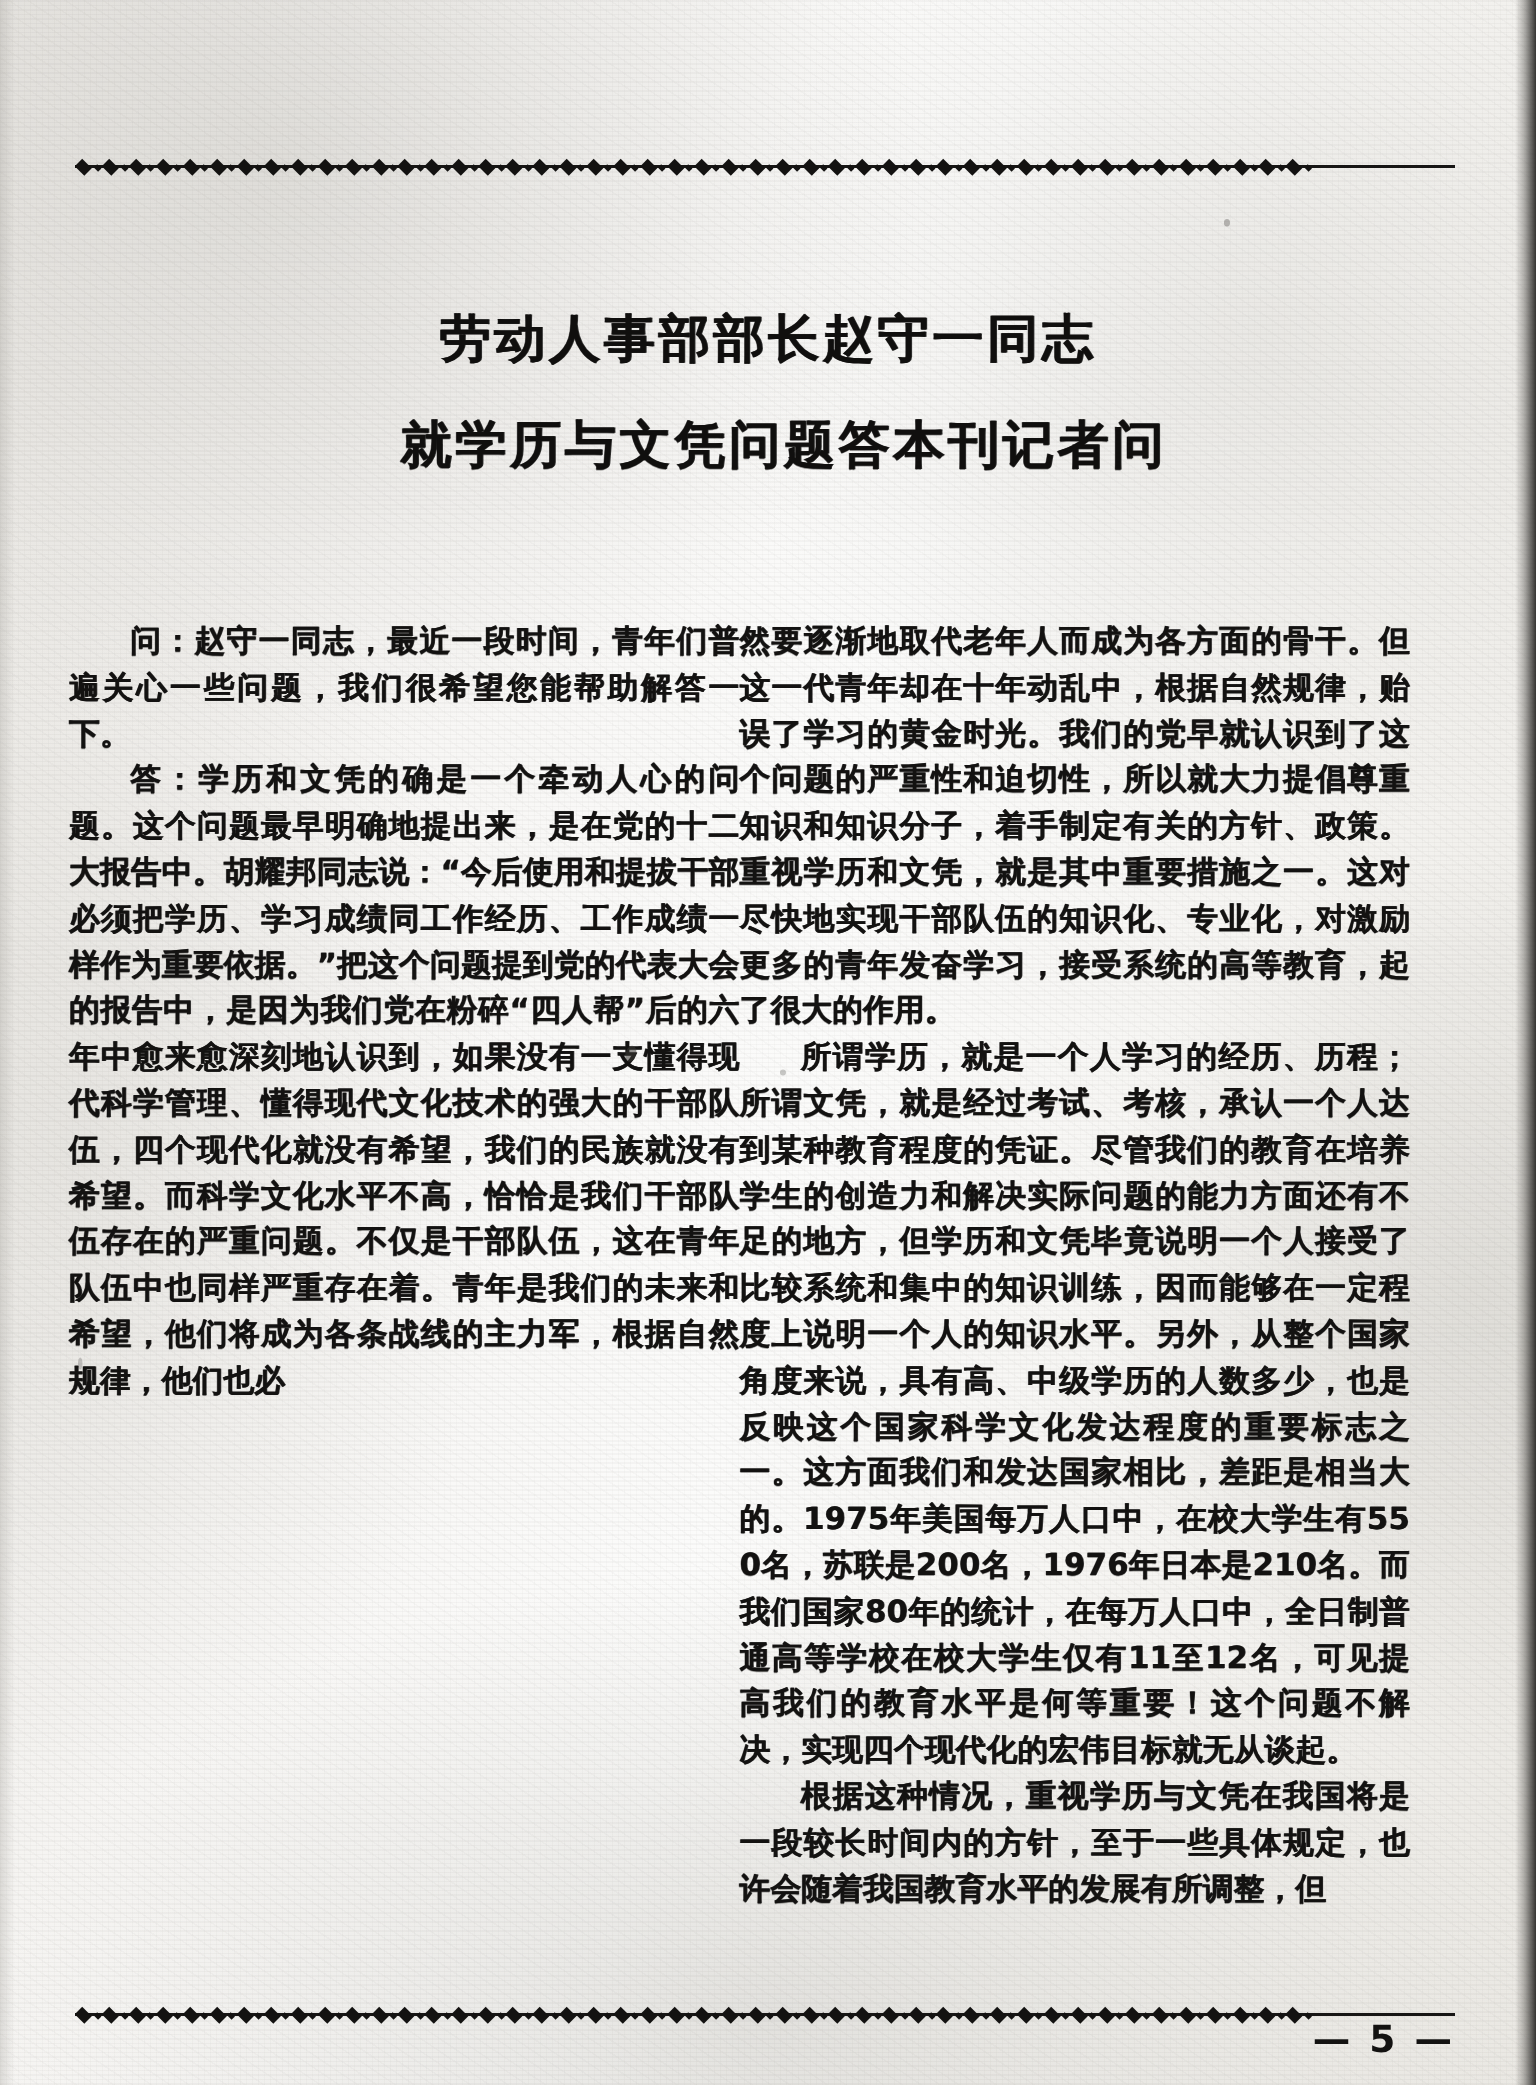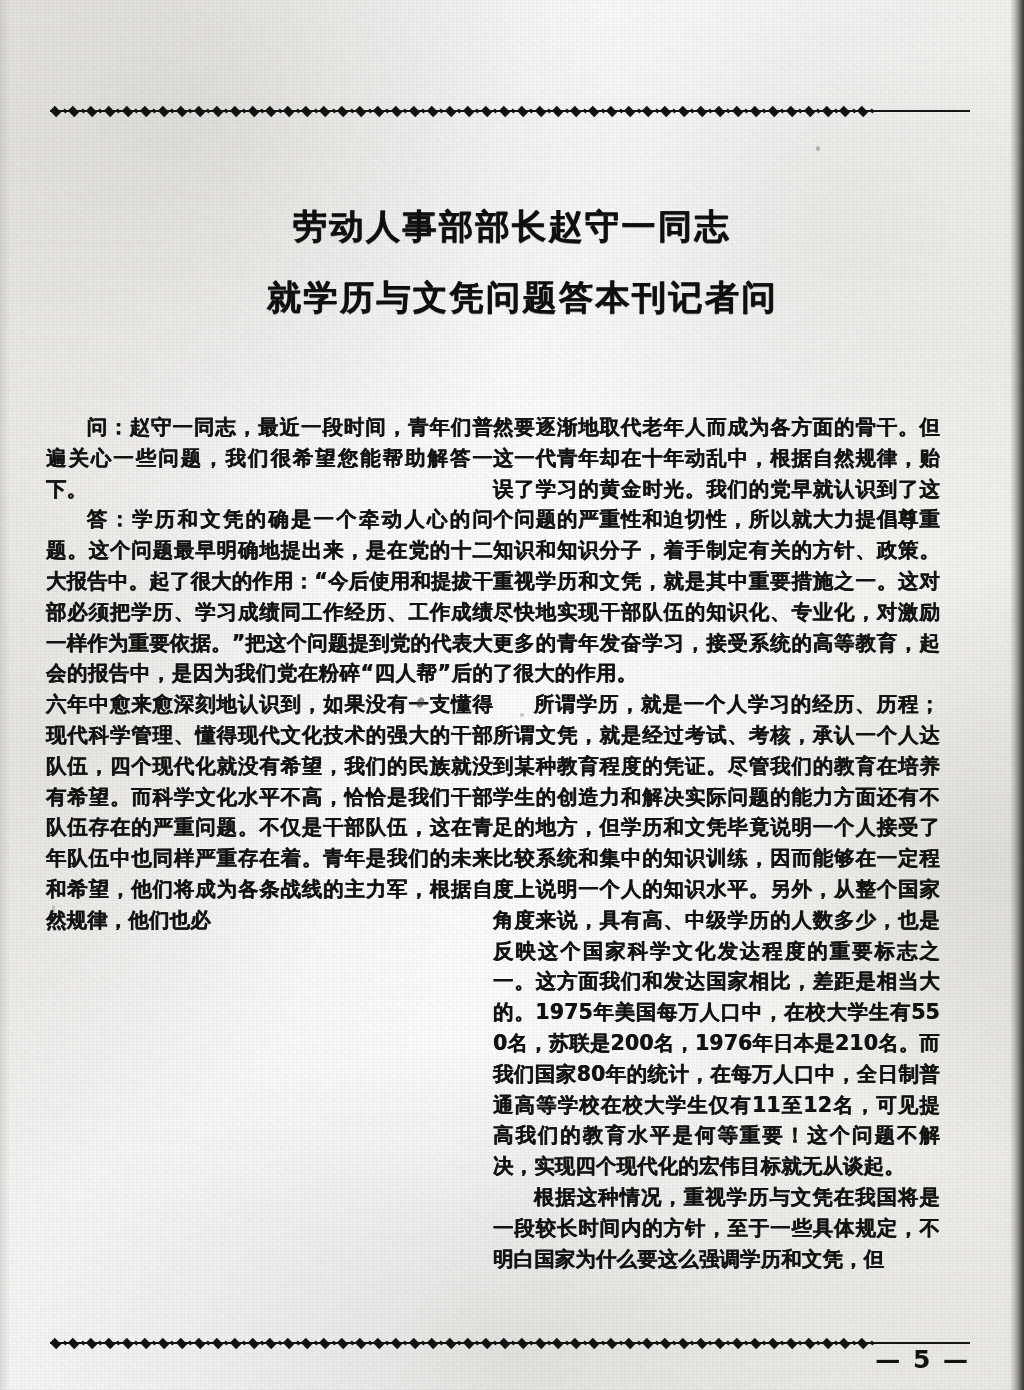--- a/index.html
+++ b/index.html
@@ -185,27 +185,27 @@
 
     <div class="title-block">
       <div class="title-line l1">劳动人事部部长赵守一同志</div>
       <div class="title-line l2">就学历与文凭问题答本刊记者问</div>
     </div>
 
     <div class="columns">
 
       <div class="col">
         <p class="para">问：赵守一同志，最近一段时间，青年们普遍关心一些问题，我们很希望您能帮助解答一下。</p>
-        <p class="para">答：学历和文凭的确是一个牵动人心的问题。这个问题最早明确地提出来，是在党的十二大报告中。起了很大的作用：“今后使用和提拔干部必须把学历、学习成绩同工作经历、工作成绩一样作为重要依据。”把这个问题提到党的代表大会的报告中，是因为我们党在粉碎“四人帮”后的六年中愈来愈深刻地认识到，如果没有一支懂得现代科学管理、懂得现代文化技术的强大的干部队伍，四个现代化就没有希望，我们的民族就没有希望。而科学文化水平不高，恰恰是我们干部队伍存在的严重问题。不仅是干部队伍，这在青年队伍中也同样严重存在着。青年是我们的未来和希望，他们将成为各条战线的主力军，根据自然规律，他们也必</p>
+        <p class="para">答：学历和文凭的确是一个牵动人心的问题。这个问题最早明确地提出来，是在党的十二大报告中。胡耀邦同志说：“今后使用和提拔干部必须把学历、学习成绩同工作经历、工作成绩一样作为重要依据。”把这个问题提到党的代表大会的报告中，是因为我们党在粉碎“四人帮”后的六年中愈来愈深刻地认识到，如果没有一支懂得现代科学管理、懂得现代文化技术的强大的干部队伍，四个现代化就没有希望，我们的民族就没有希望。而科学文化水平不高，恰恰是我们干部队伍存在的严重问题。不仅是干部队伍，这在青年队伍中也同样严重存在着。青年是我们的未来和希望，他们将成为各条战线的主力军，根据自然规律，他们也必</p>
       </div>
 
       <div class="col">
         <p class="para noindent">然要逐渐地取代老年人而成为各方面的骨干。但这一代青年却在十年动乱中，根据自然规律，贻误了学习的黄金时光。我们的党早就认识到了这个问题的严重性和迫切性，所以就大力提倡尊重知识和知识分子，着手制定有关的方针、政策。重视学历和文凭，就是其中重要措施之一。这对尽快地实现干部队伍的知识化、专业化，对激励更多的青年发奋学习，接受系统的高等教育，起了很大的作用。</p>
         <p class="para">所谓学历，就是一个人学习的经历、历程；所谓文凭，就是经过考试、考核，承认一个人达到某种教育程度的凭证。尽管我们的教育在培养学生的创造力和解决实际问题的能力方面还有不足的地方，但学历和文凭毕竟说明一个人接受了比较系统和集中的知识训练，因而能够在一定程度上说明一个人的知识水平。另外，从整个国家角度来说，具有高、中级学历的人数多少，也是反映这个国家科学文化发达程度的重要标志之一。这方面我们和发达国家相比，差距是相当大的。1975年美国每万人口中，在校大学生有550名，苏联是200名，1976年日本是210名。而我们国家80年的统计，在每万人口中，全日制普通高等学校在校大学生仅有11至12名，可见提高我们的教育水平是何等重要！这个问题不解决，实现四个现代化的宏伟目标就无从谈起。</p>
-        <p class="para">根据这种情况，重视学历与文凭在我国将是一段较长时间内的方针，至于一些具体规定，不明白国家为什么要这么强调学历和文凭，但</p>
+        <p class="para">根据这种情况，重视学历与文凭在我国将是一段较长时间内的方针，至于一些具体规定，也许会随着我国教育水平的发展有所调整，但</p>
       </div>
 
     </div>
 
     <div class="rule" id="rule-bottom" style="left:50px; top:1336px; width:920px;">
       <div class="rule-line"></div>
       <div class="dia-wrap" style="width: 920px;"><span class="dia dia-big"></span><span class="dia dia-small"></span><span class="dia dia-big"></span><span class="dia dia-small"></span><span class="dia dia-big"></span><span class="dia dia-small"></span><span class="dia dia-big"></span><span class="dia dia-small"></span><span class="dia dia-big"></span><span class="dia dia-small"></span><span class="dia dia-big"></span><span class="dia dia-small"></span><span class="dia dia-big"></span><span class="dia dia-small"></span><span class="dia dia-big"></span><span class="dia dia-small"></span><span class="dia dia-big"></span><span class="dia dia-small"></span><span class="dia dia-big"></span><span class="dia dia-small"></span><span class="dia dia-big"></span><span class="dia dia-small"></span><span class="dia dia-big"></span><span class="dia dia-small"></span><span class="dia dia-big"></span><span class="dia dia-small"></span><span class="dia dia-big"></span><span class="dia dia-small"></span><span class="dia dia-big"></span><span class="dia dia-small"></span><span class="dia dia-big"></span><span class="dia dia-small"></span><span class="dia dia-big"></span><span class="dia dia-small"></span><span class="dia dia-big"></span><span class="dia dia-small"></span><span class="dia dia-big"></span><span class="dia dia-small"></span><span class="dia dia-big"></span><span class="dia dia-small"></span><span class="dia dia-big"></span><span class="dia dia-small"></span><span class="dia dia-big"></span><span class="dia dia-small"></span><span class="dia dia-big"></span><span class="dia dia-small"></span><span class="dia dia-big"></span><span class="dia dia-small"></span><span class="dia dia-big"></span><span class="dia dia-small"></span><span class="dia dia-big"></span><span class="dia dia-small"></span><span class="dia dia-big"></span><span class="dia dia-small"></span><span class="dia dia-big"></span><span class="dia dia-small"></span><span class="dia dia-big"></span><span class="dia dia-small"></span><span class="dia dia-big"></span><span class="dia dia-small"></span><span class="dia dia-big"></span><span class="dia dia-small"></span><span class="dia dia-big"></span><span class="dia dia-small"></span><span class="dia dia-big"></span><span class="dia dia-small"></span><span class="dia dia-big"></span><span class="dia dia-small"></span><span class="dia dia-big"></span><span class="dia dia-small"></span><span class="dia dia-big"></span><span class="dia dia-small"></span><span class="dia dia-big"></span><span class="dia dia-small"></span><span class="dia dia-big"></span><span class="dia dia-small"></span><span class="dia dia-big"></span><span class="dia dia-small"></span><span class="dia dia-big"></span><span class="dia dia-small"></span><span class="dia dia-big"></span><span class="dia dia-small"></span><span class="dia dia-big"></span><span class="dia dia-small"></span><span class="dia dia-big"></span><span class="dia dia-small"></span><span class="dia dia-big"></span><span class="dia dia-small"></span><span class="dia dia-big"></span><span class="dia dia-small"></span><span class="dia dia-big"></span><span class="dia dia-small"></span></div>
     </div>
 
     <div class="page-number">— 5 —</div>

